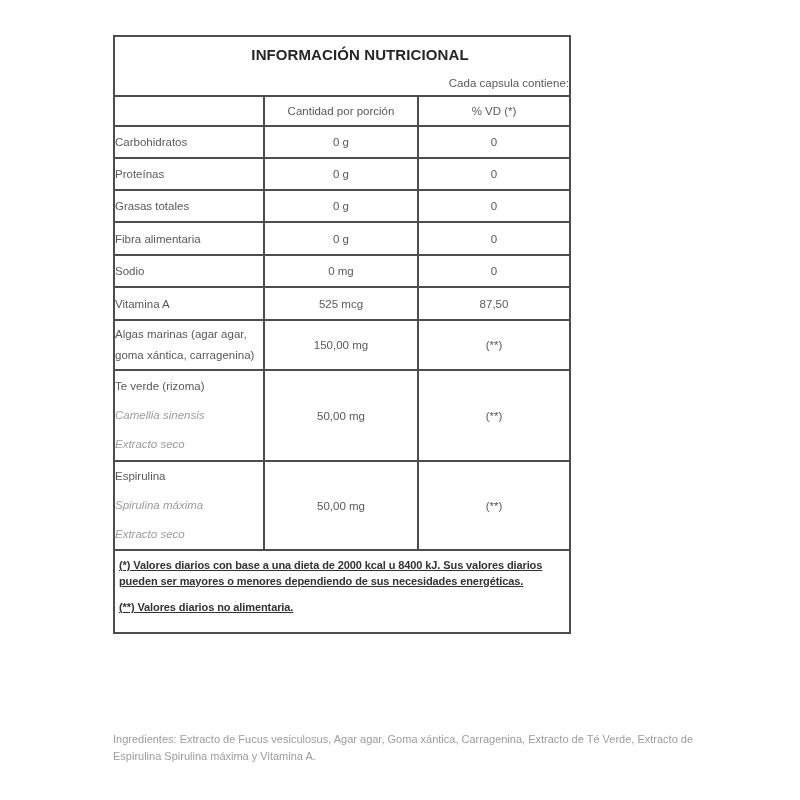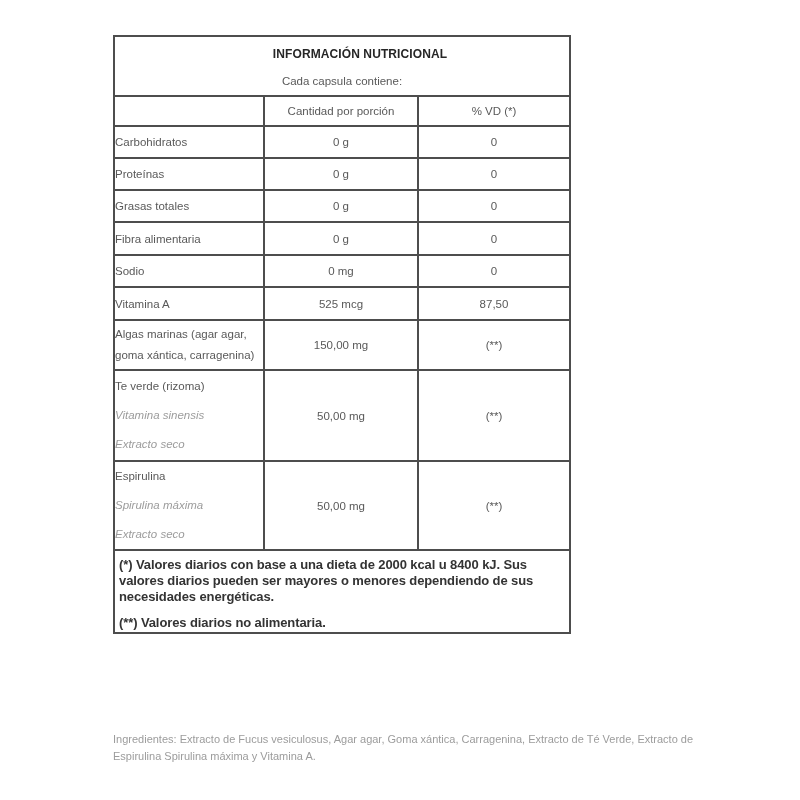--- a/index.html
+++ b/index.html
@@ -4,27 +4,27 @@
 <style>
   html,body{margin:0;padding:0;background:#ffffff;}
   body{width:800px;height:800px;position:relative;font-family:"Liberation Sans","DejaVu Sans",sans-serif;-webkit-font-smoothing:antialiased;}
   .nft{position:absolute;left:113px;top:35px;width:456px;border-collapse:collapse;table-layout:fixed;}
   .nft td{border:2px solid #4d4d4d;vertical-align:middle;color:#595959;font-size:11.5px;font-weight:400;padding:0;letter-spacing:0;}
   .h58{height:58px}.h28{height:28px}.h30{height:30px}.h31{height:31px}
   .h88{height:88px}.h48{height:48px}.h89{height:89px}.h86{height:86px}.h75{height:75px}
   .lab{padding-left:4px;padding-right:4px;text-align:left;}
   .c{text-align:center;}
   .rhead td{text-align:center;}
-  .title{font-weight:700;color:#262626;font-size:12px;padding-top:2px;letter-spacing:0.1px;margin-left:36px;}
-  .subtitle{margin-top:14px;color:#595959;font-size:11.5px;}
+  .title{font-weight:700;color:#262626;font-size:15px;padding-top:2px;letter-spacing:0.1px;margin-left:36px;}
+  .subtitle{margin-top:14px;color:#595959;font-size:11.5px;text-align:right;}
   .tall div{line-height:29px;}
   .sci{font-style:italic;color:#9c9c9c;}
   .wrap2{line-height:21px;}
   .rfoot td{vertical-align:top;padding:6px 8px 0 4px;}
-  .rfoot p{margin:0;color:#333333;font-weight:700;font-size:13px;line-height:16px;letter-spacing:-0.1px;}
+  .rfoot p{margin:0;color:#333333;font-weight:700;font-size:11px;line-height:16px;letter-spacing:-0.1px;text-decoration:underline;}
   .rfoot p + p{margin-top:10px;}
   .ingredients{position:absolute;left:113px;top:731px;width:592px;margin:0;color:#9c9c9c;font-size:11px;line-height:17px;}
 </style>
 </head>
 <body>
 
 <table class="nft">
   <colgroup>
       <col style="width:150px">
       <col style="width:154px">
@@ -77,21 +77,21 @@
 
     <tr>
       <td class="lab h48 wrap2">Algas marinas (agar agar, goma xántica, carragenina)</td>
       <td class="c">150,00 mg</td>
       <td class="c">(**)</td>
     </tr>
 
     <tr>
       <td class="lab h89 tall">
         <div>Te verde (rizoma)</div>
-        <div class="sci">Vitamina sinensis</div>
+        <div class="sci">Camellia sinensis</div>
         <div class="sci">Extracto seco</div>
       </td>
       <td class="c">50,00 mg</td>
       <td class="c">(**)</td>
     </tr>
 
     <tr>
       <td class="lab h86 tall">
         <div>Espirulina</div>
         <div class="sci">Spirulina máxima</div>

